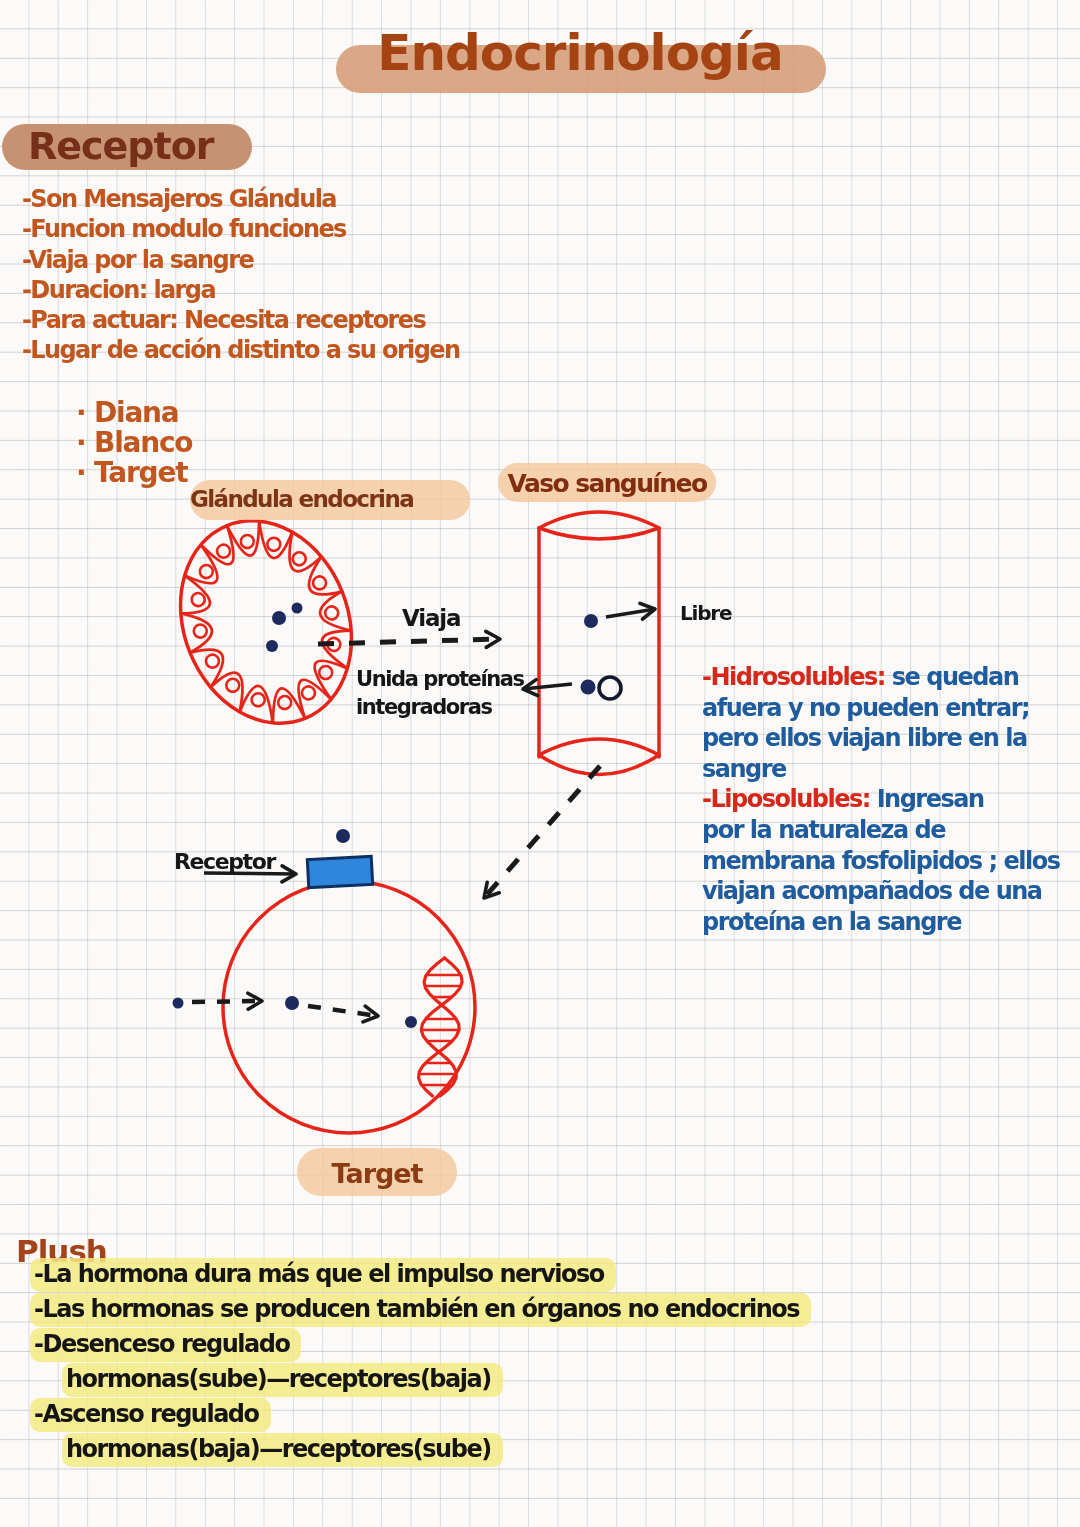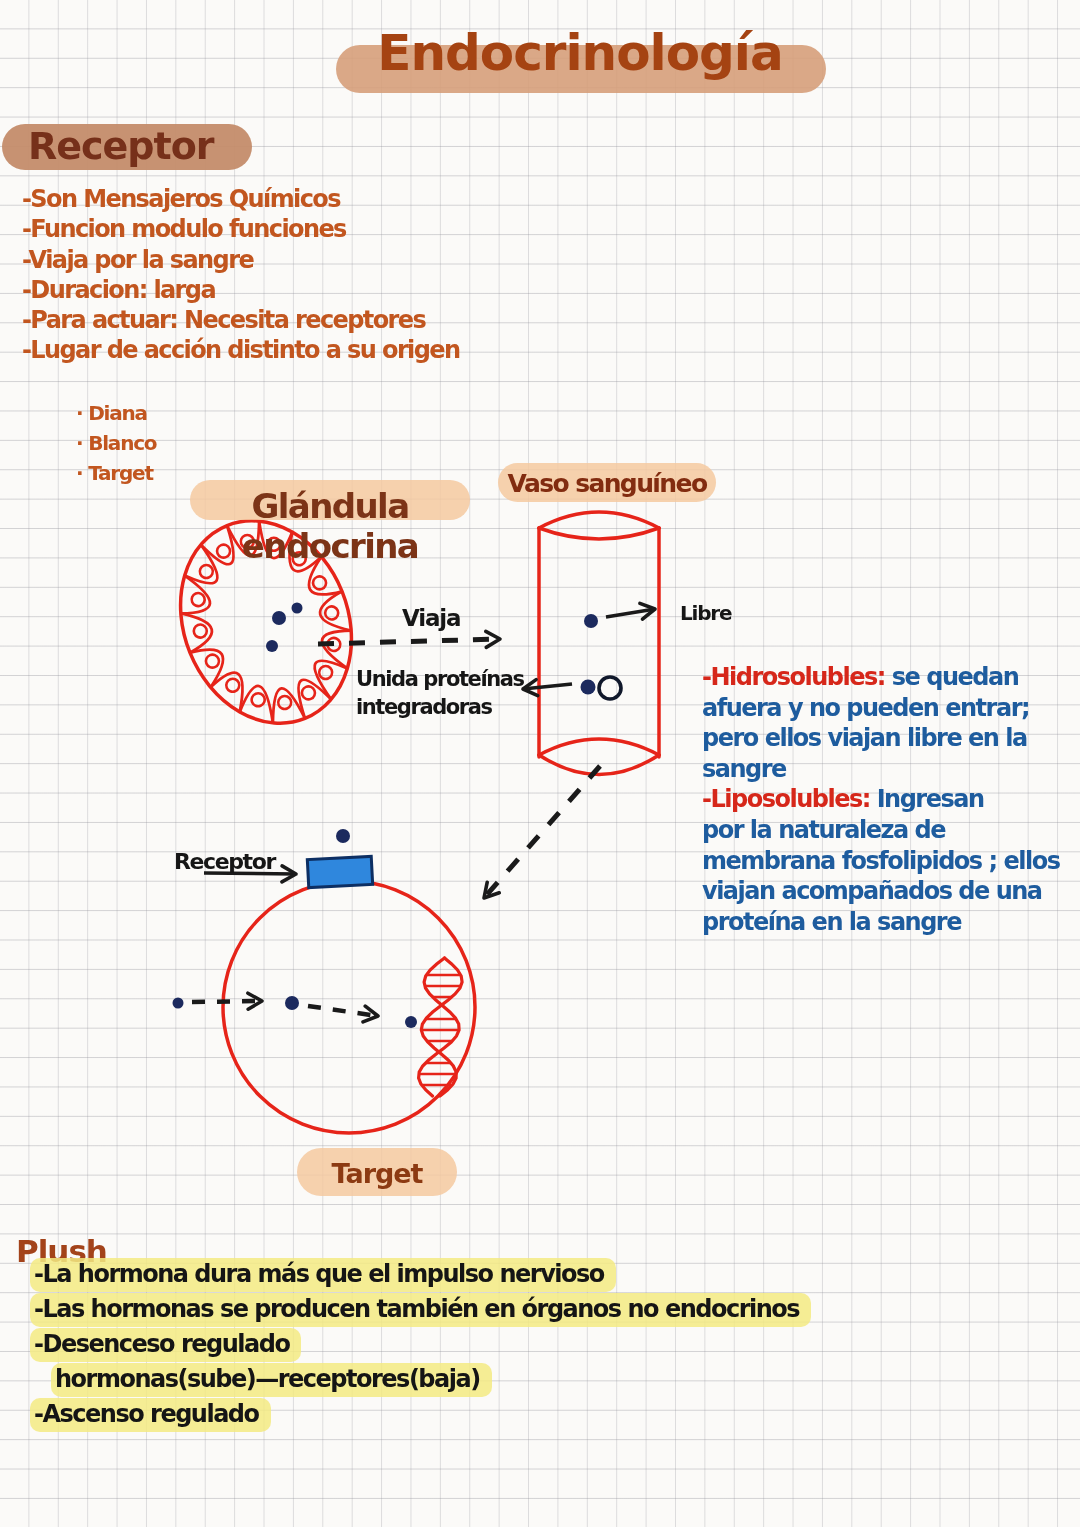--- a/index.html
+++ b/index.html
@@ -17,42 +17,42 @@
   }
   .abs{position:absolute;}
   .hand{font-weight:700;}
   
   .title-pill{left:336px;top:45px;width:490px;height:48px;border-radius:26px;background:rgba(214,159,122,0.9);}
   .page-title{left:330px;top:24px;width:500px;text-align:center;font-size:50px;letter-spacing:-1px;color:#a54312;}
   
   .hormonas-pill{left:2px;top:124px;width:250px;height:46px;border-radius:23px;background:rgba(196,140,106,0.95);}
   .hormonas-heading{left:28px;top:124px;font-size:38px;letter-spacing:-1px;color:#76301a;}
   .bullets{left:22px;top:184px;font-size:24px;line-height:30.3px;letter-spacing:-1.6px;color:#c2561f;}
-  .subbullets{left:76px;top:398px;font-size:20px;line-height:30px;letter-spacing:-1.2px;color:#c2561f;}
+  .subbullets{left:76px;top:398px;font-size:28px;line-height:30px;letter-spacing:-1.2px;color:#c2561f;}
   
   .lblpill{background:rgba(245,201,160,0.85);border-radius:20px;}
   .pill-gland{left:190px;top:480px;width:280px;height:40px;}
-  .lbl-gland{left:190px;top:486px;width:280px;text-align:center;font-size:34px;letter-spacing:-1.6px;color:#7c3417;}
+  .lbl-gland{left:190px;top:486px;width:280px;font-size:23px;letter-spacing:-1.6px;color:#7c3417;}
   .pill-vessel{left:498px;top:463px;width:218px;height:39px;}
   .lbl-vessel{left:498px;top:469px;width:218px;text-align:center;font-size:25px;letter-spacing:-1.6px;color:#822c10;}
   .lbl-viaja{left:402px;top:605px;font-size:23px;letter-spacing:-1.2px;color:#161616;}
   .lbl-libre{left:680px;top:601px;font-size:20px;letter-spacing:-1.2px;color:#161616;}
   .lbl-unida{left:356px;top:665px;font-size:21px;line-height:28px;letter-spacing:-1.4px;color:#161616;}
   .lbl-receptor{left:174px;top:849px;font-size:22px;letter-spacing:-1.4px;color:#161616;}
   .pill-target{left:297px;top:1148px;width:160px;height:48px;border-radius:24px;}
   .lbl-target{left:297px;top:1158px;width:160px;text-align:center;font-size:27px;letter-spacing:-1px;color:#8c3a12;}
   
   .solub{left:702px;top:662px;width:372px;font-size:24px;line-height:30.6px;letter-spacing:-1.5px;font-weight:700;}
   .solub .kw{color:#d6271a;}
   .solub .bodytxt{color:#1e5c9e;white-space:pre-line;}
   
   .plush-heading{left:16px;top:1217px;font-size:31px;letter-spacing:-1px;color:#a3431a;margin-top:16px;}
   .plush-lines{left:30px;top:1261px;font-size:24px;letter-spacing:-1.5px;color:#151515;font-weight:700;}
   .plush-line{margin-bottom:8px;line-height:27px;}
-  .plush-line.indent{margin-left:21px;}
+  .plush-line.indent{margin-left:32px;}
   .hl{background:rgba(243,234,130,0.85);border-radius:10px;padding:2px 12px 4px 4px;box-decoration-break:clone;}
   
   svg.diagram{position:absolute;left:0;top:0;}
   .redstroke{stroke:#e62419;fill:none;stroke-width:3.5;stroke-linecap:round;}
   #gland-scallops path{stroke:#e62419;fill:none;stroke-width:2.8;}
   #gland-scallops circle{stroke:#e62419;fill:none;stroke-width:2.6;}
   #dna-group polyline{stroke:#e62419;fill:none;stroke-width:3.2;stroke-linecap:round;}
   #dna-group line{stroke:#e62419;stroke-width:2.3;stroke-linecap:round;}
   .navy{fill:#1c2a5e;}
   .solidarrow{stroke:#1a1a1a;stroke-width:3.4;fill:none;}
@@ -64,21 +64,21 @@
 
 <div class="page">
 
   <div class="abs title-pill"></div>
   <div class="abs hand page-title">Endocrinología</div>
 
   <div class="abs hormonas-pill"></div>
   <div class="abs hand hormonas-heading">Receptor</div>
 
   <div class="abs hand bullets">
-    <div>-Son Mensajeros Químicos</div>
+    <div>-Son Mensajeros Glándula</div>
     <div>-Funcion modulo funciones</div>
     <div>-Viaja por la sangre</div>
     <div>-Duracion: larga</div>
     <div>-Para actuar: Necesita receptores</div>
     <div>-Lugar de acción distinto a su origen</div>
   </div>
   <div class="abs hand subbullets">
     <div>· Diana</div>
     <div>· Blanco</div>
     <div>· Target</div>
@@ -211,15 +211,16 @@
 proteína en la sangre</span></div>
   </div>
 
   <div class="abs hand plush-heading">Plush</div>
   <div class="abs plush-lines">
     <div class="plush-line"><span class="hl">-La hormona dura más que el impulso nervioso</span></div>
     <div class="plush-line"><span class="hl">-Las hormonas se producen también en órganos no endocrinos</span></div>
     <div class="plush-line"><span class="hl">-Desenceso regulado</span></div>
     <div class="plush-line indent"><span class="hl">hormonas(sube)—receptores(baja)</span></div>
     <div class="plush-line"><span class="hl">-Ascenso regulado</span></div>
+    <div class="plush-line indent"><span class="hl">hormonas(baja)—receptores(sube)</span></div>
   </div>
 
 </div>
 
 </body></html>

